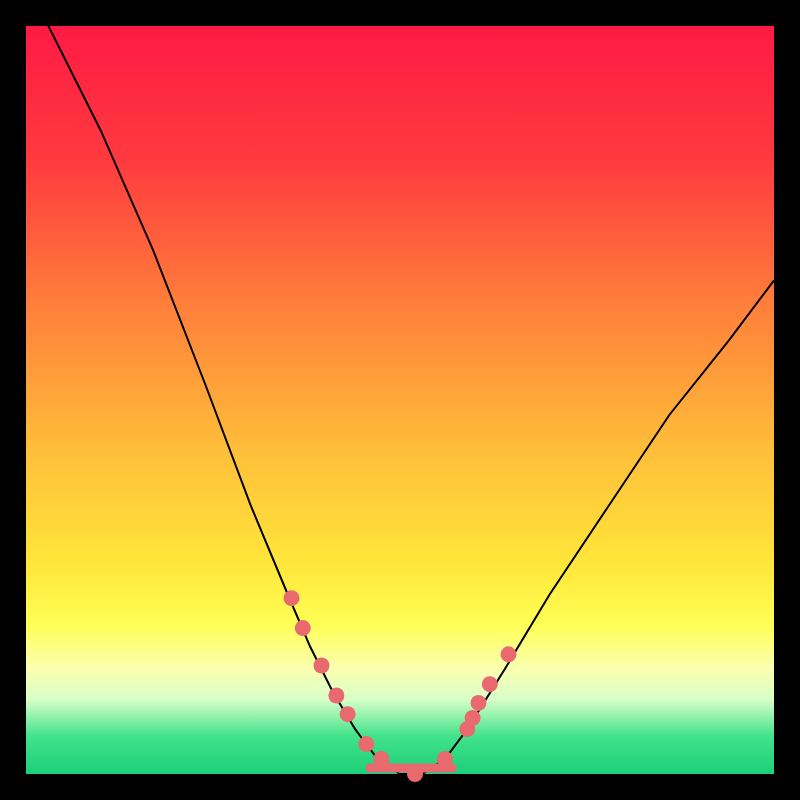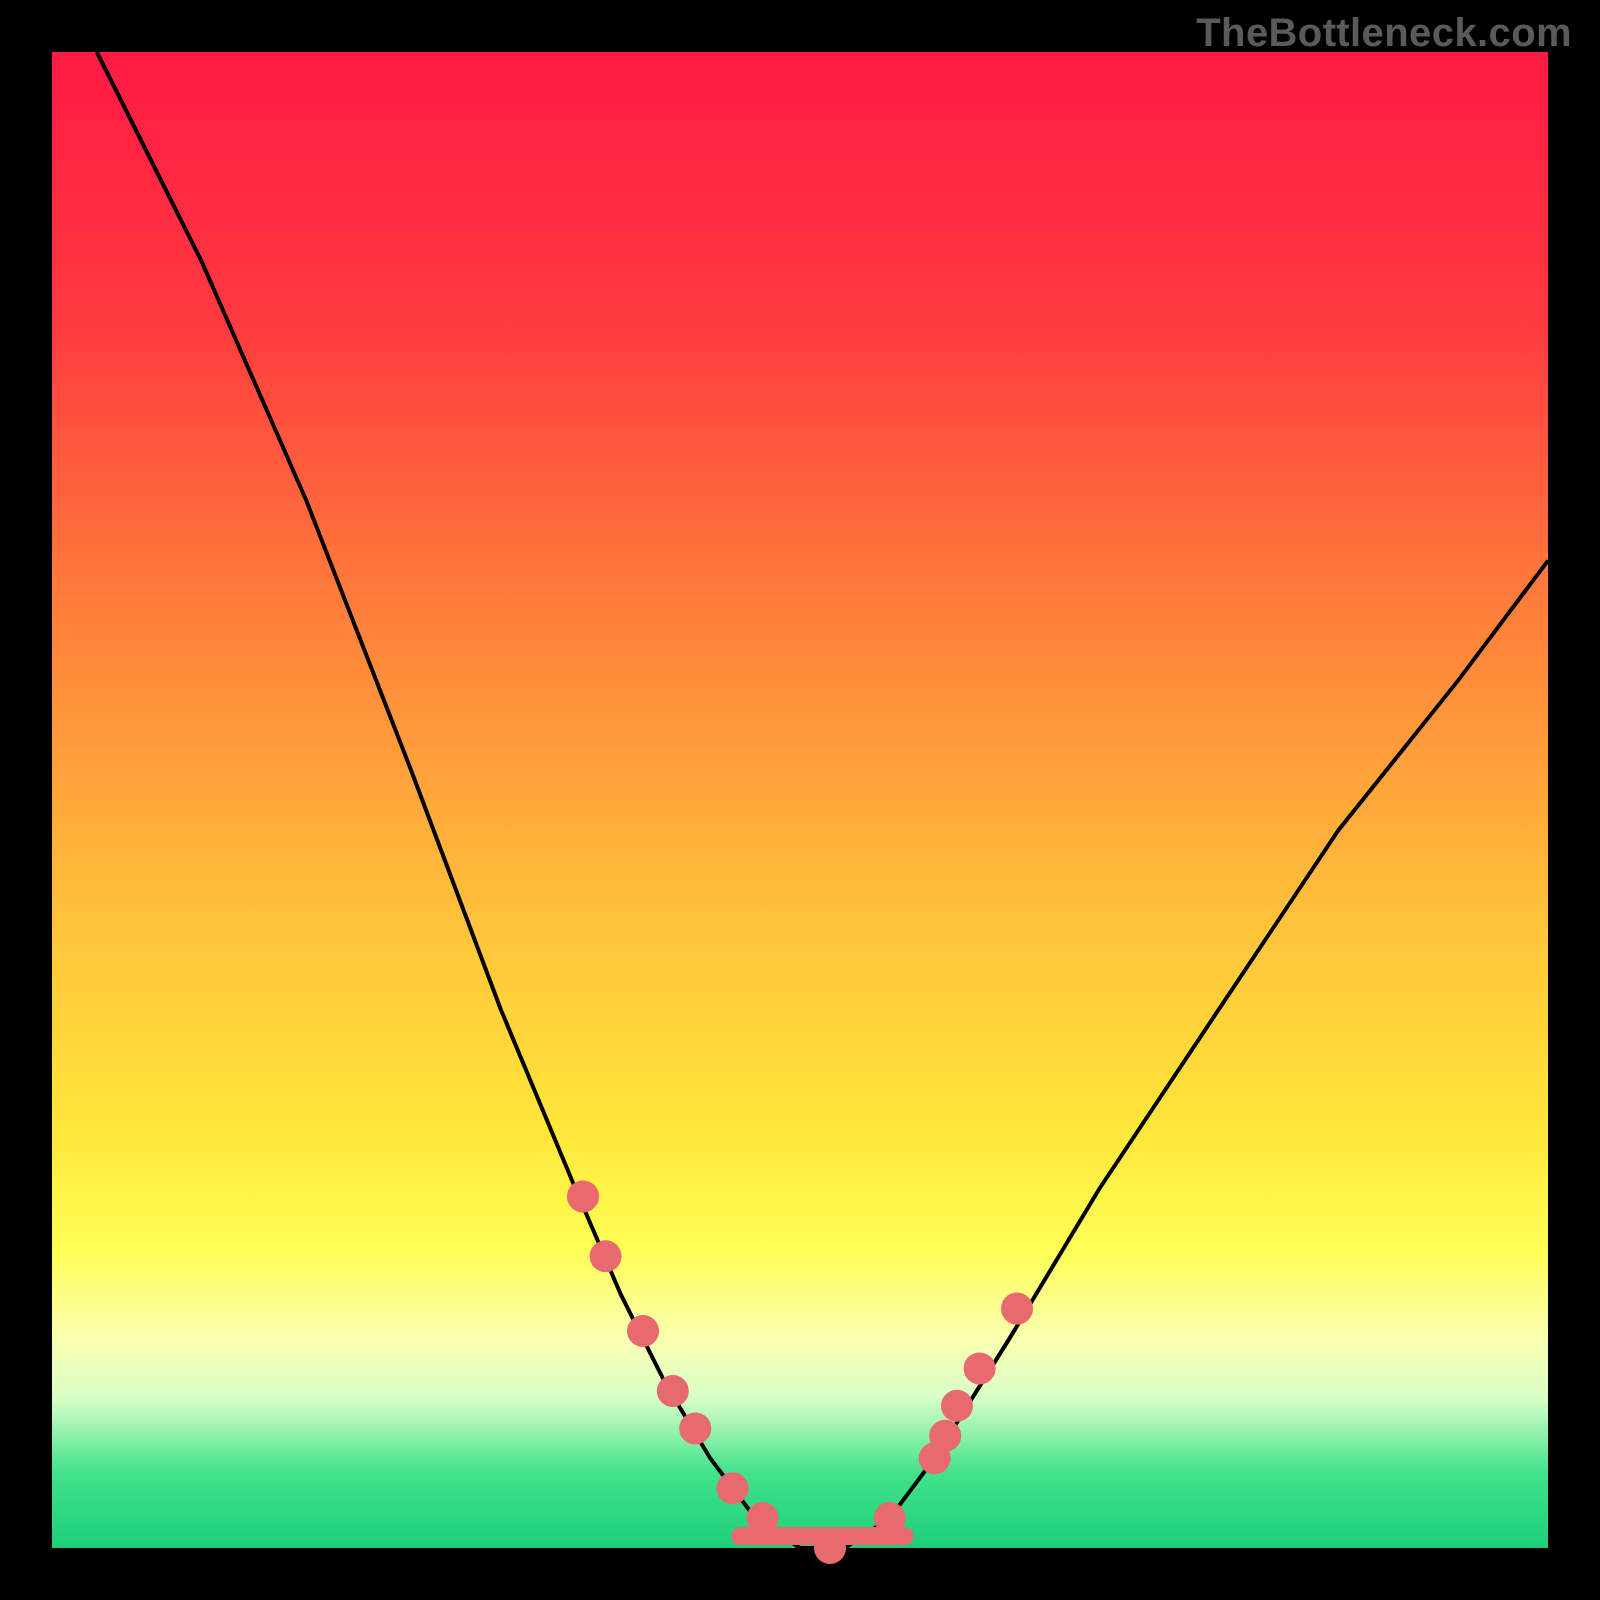--- a/index.html
+++ b/index.html
@@ -4,21 +4,20 @@
 <style>
   html,body{margin:0;padding:0;width:800px;height:800px;overflow:hidden;background:#fff;font-family:Arial,Helvetica,sans-serif}
   .stage{position:relative;width:800px;height:800px}
   svg{display:block}
   .attribution{position:absolute;top:6px;right:14px;font-size:20px;font-weight:700;color:#5a5a5a;letter-spacing:.2px}
 </style>
 </head>
 <body>
 
 <div class="stage">
-  <div class="attribution">TheBottleneck.com</div>
   <svg id="chart-svg" width="800" height="800" viewBox="0 0 800 800">
     <defs>
       <linearGradient id="bg-grad" x1="0" y1="0" x2="0" y2="1">
           <stop offset="0%" stop-color="#ff1a44"></stop>
           <stop offset="18%" stop-color="#ff3a3f"></stop>
           <stop offset="38%" stop-color="#ff813a"></stop>
           <stop offset="58%" stop-color="#ffc23a"></stop>
           <stop offset="72%" stop-color="#ffe63a"></stop>
           <stop offset="80%" stop-color="#ffff55"></stop>
           <stop offset="86%" stop-color="#faffb0"></stop>

